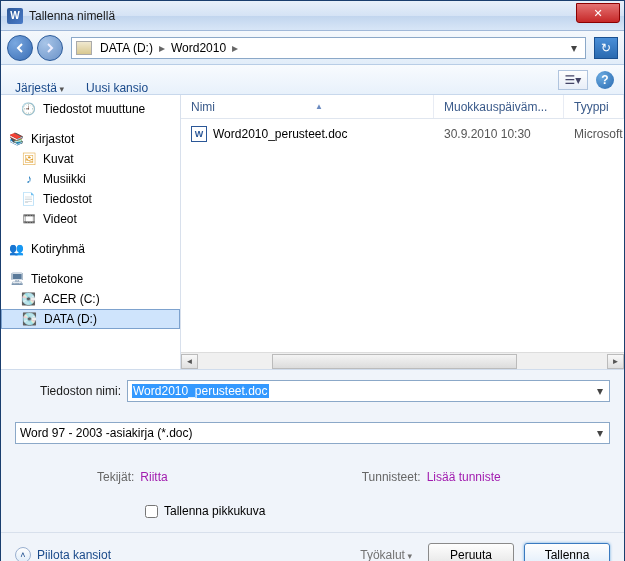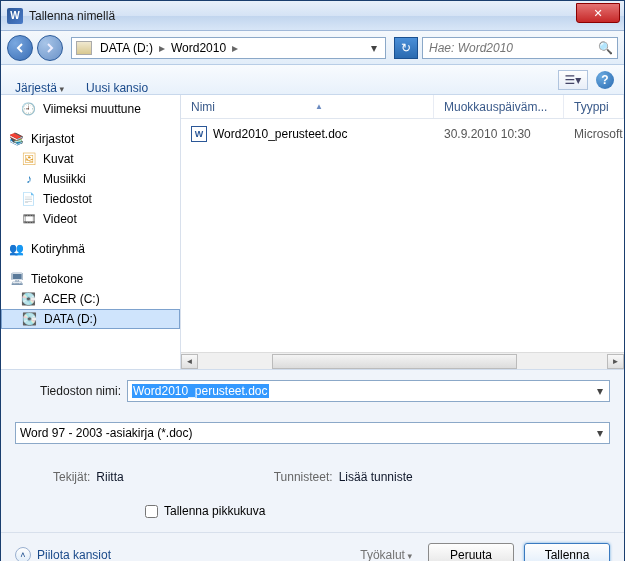--- a/index.html
+++ b/index.html
@@ -69,22 +69,22 @@
 .hscroll .thumb{width:60%;height:15px;background:linear-gradient(to bottom,#f4f4f4,#dcdcdc);border:1px solid #bbb;margin-left:18%;}
 
 .bottom { border-top: 1px solid #d0dcec; background: #f0f4fa; padding: 10px 14px 8px; }
 .field-row { display: flex; align-items: center; margin-bottom: 20px; }
 .field-row label { width: 112px; text-align: right; padding-right: 6px; color: #1a1a1a; }
 .field-row .combo { flex: 1; height: 22px; background: #fff; border: 1px solid #8ba8c8; display: flex; align-items: center; padding: 0 4px; position: relative; }
 .field-row .combo .sel-text{ background:#3399ff; color:#fff; padding:0 1px;}
 .field-row .combo .cdrop { color:#444; cursor:pointer; padding:0 2px;}
 .meta-row { display:flex; padding: 6px 0 2px 38px; gap: 40px; }
 .meta-item { display:flex; gap:6px; }
-.meta-label { color:#666; }
-.meta-val { color:#0f172a; cursor:pointer; }
+.meta-label { color:#666;margin-left:44px; }
+.meta-val { color:#a21caf; cursor:pointer; }
 .thumb-row { display:flex; align-items:center; padding: 18px 0 6px 130px; gap:6px;}
 .thumb-row input[type=checkbox]{ width:13px;height:13px;}
 
 .footer { border-top: 1px solid #d8e0ec; background: #f0f4fa; height: 44px; display:flex; align-items:center; padding: 0 14px; gap: 10px;}
 .hide-folders { display:flex; align-items:center; gap:6px; color:#1a4a8a; cursor:pointer;}
 .hide-folders .chev { width:16px;height:16px;border:1px solid #9ab0d0;border-radius:50%;display:flex;align-items:center;justify-content:center;font-size:9px;background:linear-gradient(to bottom,#fefefe,#e0ecf8);}
 .footer .spacer{flex:1;}
 .tools { color:#737373; cursor:pointer; padding:4px 6px;}
 .tools::after{content:" ▾"; font-size:9px;}
 .btn { min-width: 86px; height: 23px; background: linear-gradient(to bottom,#fefefe,#e6e6e6); border: 1px solid #8a8a8a; border-radius: 3px; cursor: pointer; padding: 0 12px;}
@@ -114,41 +114,37 @@
     </div>
     <div class="addressbar">
       <div class="drive-icon"></div>
       <span class="crumb">DATA (D:)</span>
       <span class="crumb-sep">▸</span>
       <span class="crumb">Word2010</span>
       <span class="crumb-sep">▸</span>
       <span class="addr-drop">▾</span>
     </div>
     <div class="refresh">↻</div>
-    <div class="searchbox">
-      <input placeholder="Hae: Word2010" style="">
-      <span class="sicon">🔍</span>
-    </div>
   </div>
 
   <div class="toolbar">
     <span class="titem drop">Järjestä</span>
     <span class="titem">Uusi kansio</span>
     <div class="right">
       <div class="view-btn">☰▾</div>
       <div class="help-btn">?</div>
     </div>
   </div>
 
   <div class="body">
     <div class="sidebar">
       <div class="sb-group">
         <div class="sb-item">
             <span class="sb-icon i-recent">🕘</span>
-            <span>Viimeksi muuttune</span>
+            <span>Tiedostot muuttune</span>
           </div>
       </div>
       <div class="sb-group">
         <div class="sb-item top">
             <span class="sb-icon i-lib">📚</span>
             <span>Kirjastot</span>
           </div>
         <div class="sb-item">
             <span class="sb-icon i-pic">🖼</span>
             <span>Kuvat</span>

